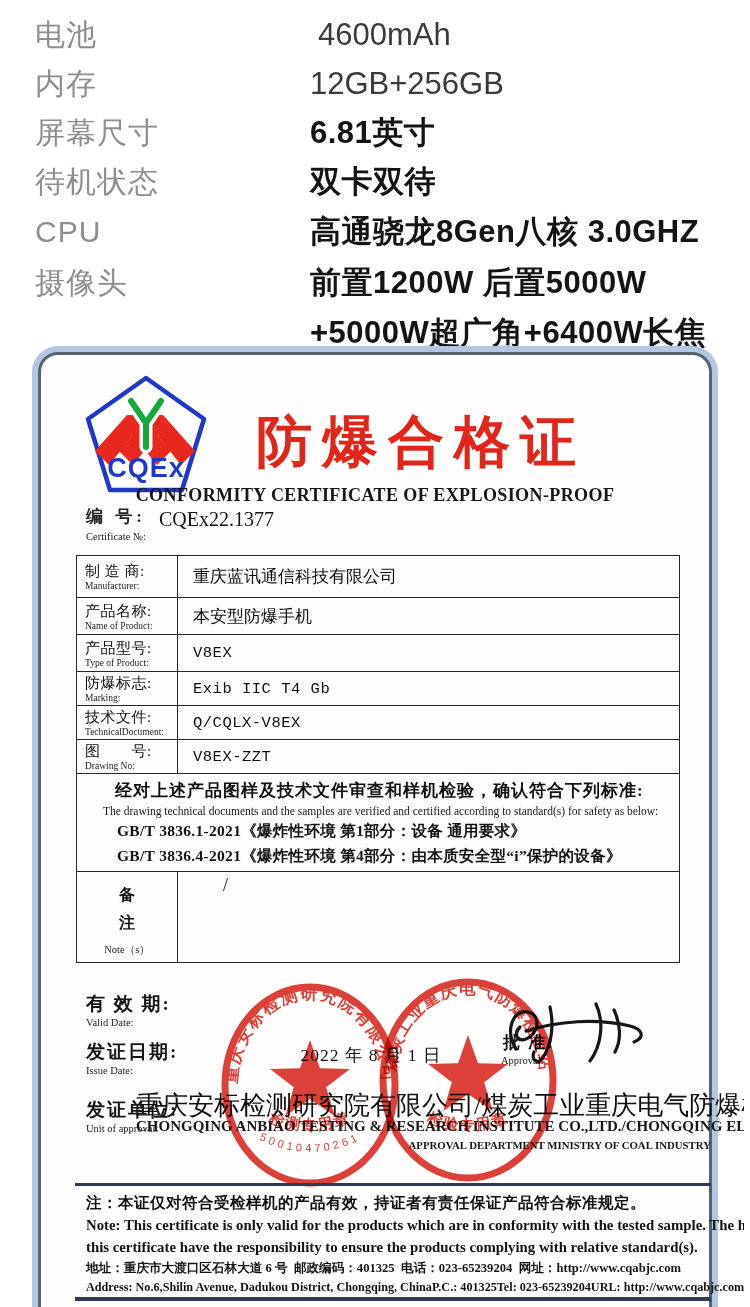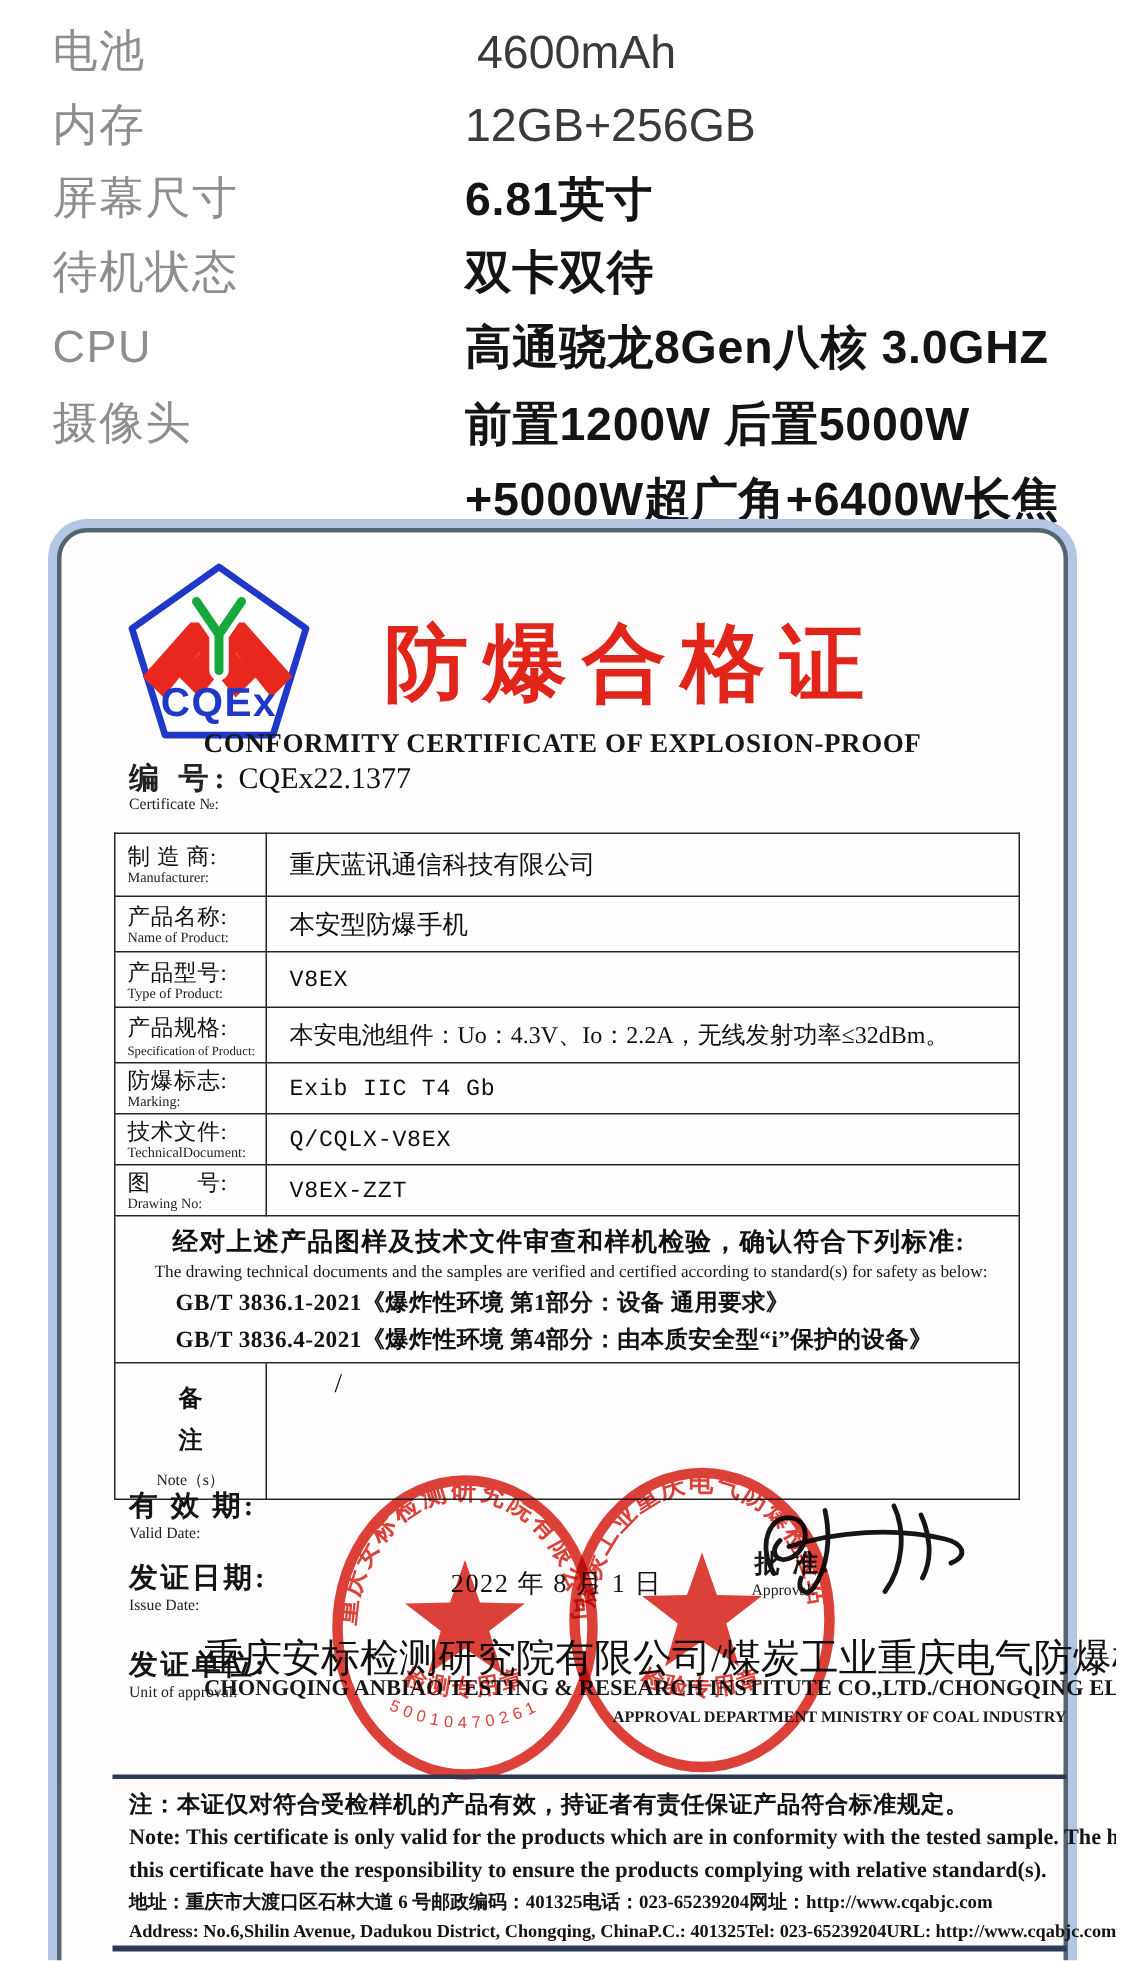--- a/index.html
+++ b/index.html
@@ -22,21 +22,21 @@
   .logo{position:absolute;left:40px;top:18px;width:130px;height:130px;}
 
   .cert-title{position:absolute;left:160px;top:50px;width:440px;text-align:center;
               font-family:"Liberation Serif","DejaVu Serif",serif;
               font-size:56px;font-weight:700;color:#e1251b;letter-spacing:10px;white-space:nowrap;}
   .cert-subtitle{position:absolute;left:0;top:130px;width:100%;text-align:center;
               font-family:"Liberation Serif","DejaVu Serif",serif;
               font-size:18px;font-weight:700;color:#161616;letter-spacing:0.4px;}
 
   .certno-cn{position:absolute;left:45px;top:150px;font-family:"Liberation Serif",serif;
-             font-size:20px;font-weight:700;color:#222;letter-spacing:4px;}
+             font-size:17px;font-weight:700;color:#222;letter-spacing:4px;}
   .certno-en{position:absolute;left:45px;top:176px;font-family:"Liberation Serif",serif;
              font-size:10.5px;color:#222;}
   .certno-val{position:absolute;left:118px;top:153px;font-family:"Liberation Serif",serif;
              font-size:20px;color:#111;}
 
   
   .cert-table{position:absolute;left:35px;top:200px;width:604px;border-collapse:collapse;
               table-layout:fixed;color:#1c1c1c;}
   .cert-table td{border:1.6px solid #262626;vertical-align:middle;padding:0;}
   .cert-table col.c-lbl{width:101px;}
@@ -83,21 +83,21 @@
   .signature{position:absolute;left:455px;top:642px;width:165px;height:80px;}
 
   
   .divider{position:absolute;left:34px;width:636px;background:#2c3a55;}
   .divider-1{top:828px;height:3px;}
   .divider-2{top:942px;height:4px;}
   .note-cn{position:absolute;left:45px;top:838px;font-family:"Liberation Serif",serif;
            font-size:15.5px;font-weight:700;color:#121212;letter-spacing:0.5px;white-space:nowrap;}
   .note-en{position:absolute;left:45px;width:600px;font-family:"Liberation Serif",serif;
            font-size:14.8px;font-weight:700;color:#141414;white-space:nowrap;}
-  .addr-row{position:absolute;left:45px;width:595px;display:flex;justify-content:flex-start;
+  .addr-row{position:absolute;left:45px;width:595px;display:flex;justify-content:space-between;
            font-family:"Liberation Serif",serif;font-weight:700;color:#141414;white-space:nowrap;}
   .addr-cn{top:905px;font-size:12.6px;}
   .addr-en{top:925px;font-size:12.2px;}
 </style>
 </head>
 <body>
 
 <div class="page">
 
   <section class="specs">
@@ -167,27 +167,20 @@
           <div class="lbl-en">Name of Product:</div>
         </td>
         <td class="val">本安型防爆手机</td>
       </tr>
       <tr class="r2">
         <td class="lbl">
           <div class="lbl-cn">产品型号:</div>
           <div class="lbl-en">Type of Product:</div>
         </td>
         <td class="val mono">V8EX</td>
-      </tr>
-      <tr class="r3">
-        <td class="lbl">
-          <div class="lbl-cn">产品规格:</div>
-          <div class="lbl-en" style="font-size:8.5px">Specification of Product:</div>
-        </td>
-        <td class="val" style="font-size:16px">本安电池组件：Uo：4.3V、Io：2.2A，无线发射功率≤32dBm。</td>
       </tr>
       <tr class="r4">
         <td class="lbl">
           <div class="lbl-cn">防爆标志:</div>
           <div class="lbl-en">Marking:</div>
         </td>
         <td class="val mono">Exib IIC T4 Gb</td>
       </tr>
       <tr class="r5">
         <td class="lbl">

